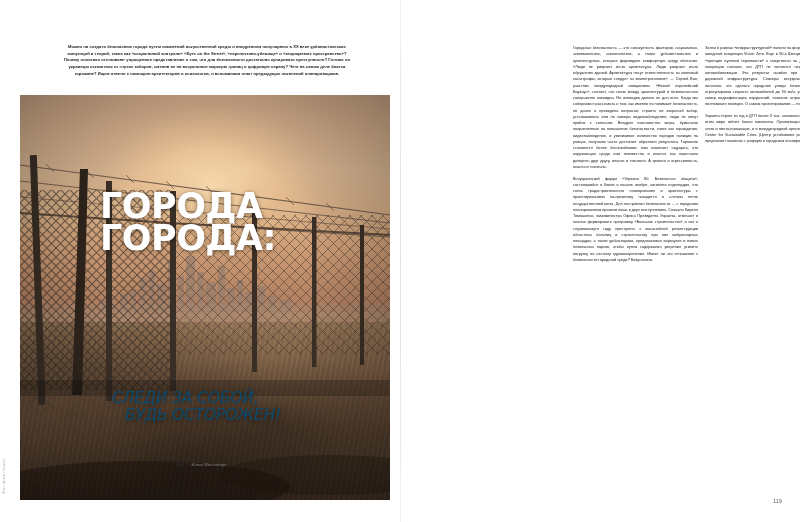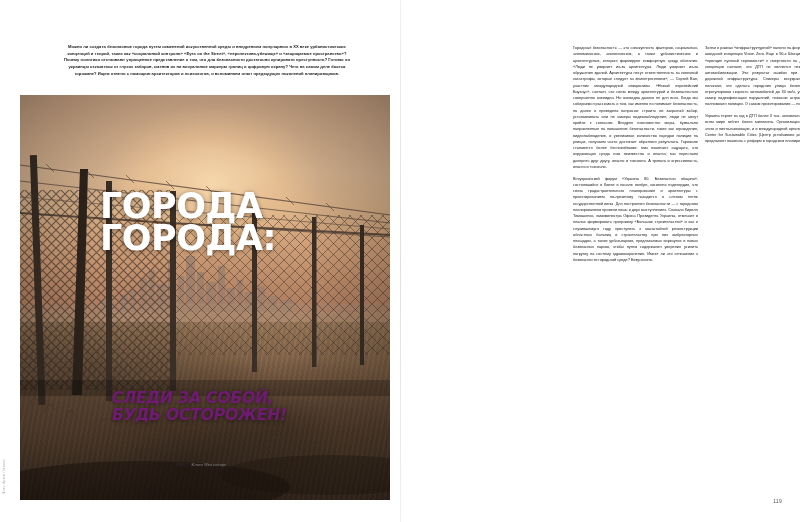--- a/index.html
+++ b/index.html
@@ -92,29 +92,29 @@
     text-shadow: 0 1px 5px rgba(0,0,0,0.45);
     margin-top: 20px;
   }
   .headline .l2 { display: block; }
 
   .subhead {
     position: absolute;
     left: 112px; top: 390px;
     width: 250px;
     font-family: "DejaVu Sans", sans-serif;
-    font-weight: 700;
+    font-weight: 400;
     font-style: italic;
     font-size: 15.5px;
     line-height: 1.12;
-    color: #701a75;
+    color: #0c4a6e;
     letter-spacing: -0.01em;
     text-shadow: 0 1px 4px rgba(0,0,0,0.5);
   }
-  .subhead .l2 { display: block; }
+  .subhead .l2 { display: block; margin-left: 13px; }
 
   .credit-v {
     position: absolute;
     left: 6px; bottom: 28px;
     transform: rotate(-90deg);
     transform-origin: left bottom;
     font-size: 3.3px;
     color: #b9b0a6;
     letter-spacing: 0.04em;
     white-space: nowrap;

